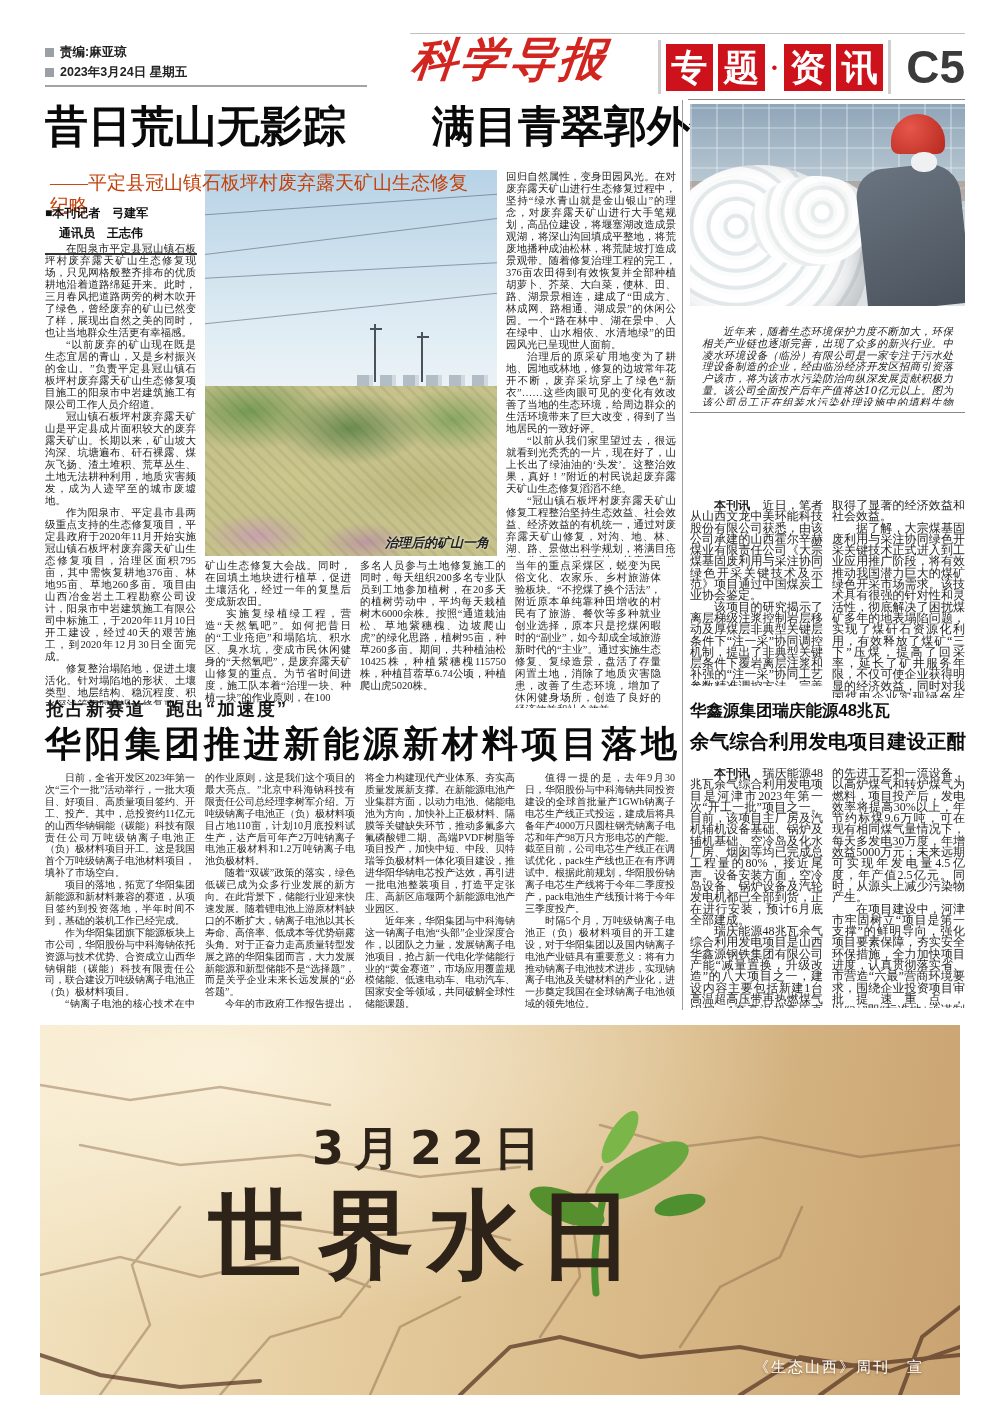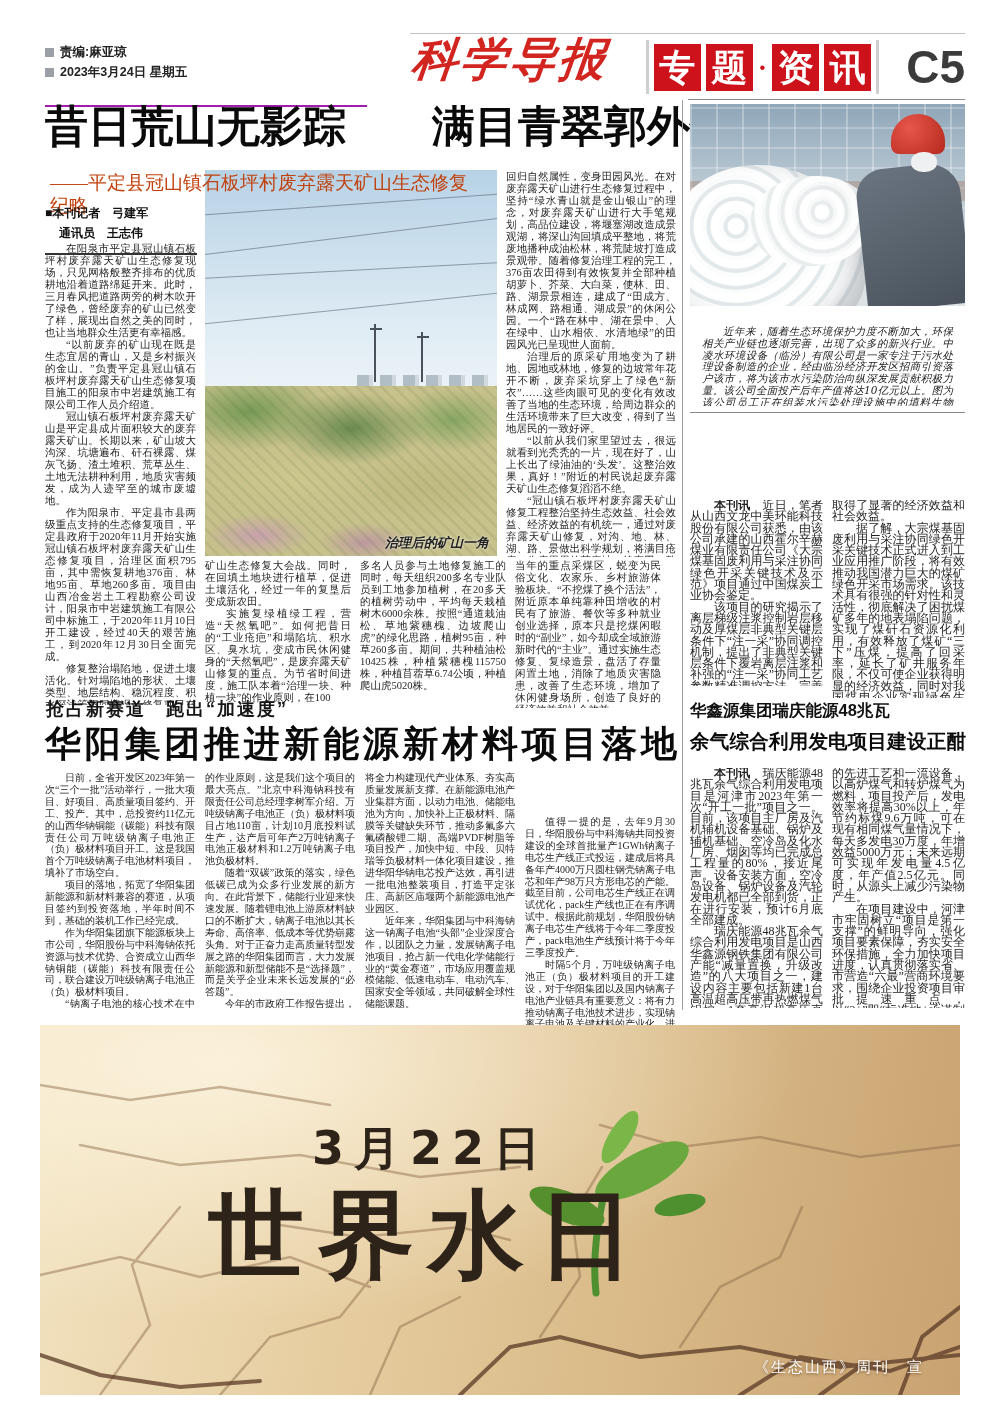--- a/index.html
+++ b/index.html
@@ -1,33 +1,33 @@
 <!DOCTYPE html>
 <html><head>
 <meta charset="utf-8">
 <style>
   html,body{margin:0;padding:0;background:#ffffff}
   .page{position:relative;width:1000px;height:1413px;background:#fff;overflow:hidden;
         font-family:"Liberation Serif","DejaVu Serif",serif;color:#1c1c1c}
   .abs{position:absolute}
 
   
-  .hdr-left{left:45px;top:42px;width:322px;border-bottom:2px solid #a21caf;padding-bottom:23px}
+  .hdr-left{left:45px;top:42px;width:322px;border-bottom:2px solid #a3a3a3;padding-bottom:3px}
   .hdr-line{display:flex;align-items:center;gap:6px;font:bold 12.5px/1.6 "Liberation Sans",sans-serif;color:#222}
   .sq{width:9px;height:9px;background:#9aa0a6;flex:0 0 auto}
   .logo{left:412px;top:36px;font:italic 900 46px/1 "DejaVu Serif",serif;color:#d2251f;
         letter-spacing:3px;transform:skewX(-6deg)}
   .top-rule{left:410px;top:33px;width:555px;height:1px;background:#c0c0c0}
   .right-rule{left:688px;top:99px;width:277px;height:1px;background:#8a8a8a}
   .section{right:35px;top:40px;display:flex;align-items:center;gap:5px}
   .sec-bar{width:3px;height:54px;background:#cfcfcf}
   .sec-box{width:47px;height:47px;background:#ce121b;color:#fff;
            font:bold 36px/47px "Liberation Sans",sans-serif;text-align:center}
   .sec-dot{color:#ce121b;font:bold 28px/47px "Liberation Serif",serif}
-  .page-no{font:bold 46px/1 "Liberation Sans",sans-serif;color:#3b3b3b;margin-left:22px}
+  .page-no{font:bold 46px/1 "Liberation Sans",sans-serif;color:#3b3b3b;margin-left:10px}
 
   
   .main-hl{left:45px;top:100px;width:640px;font:900 43px/1.25 "Liberation Sans",sans-serif;
            color:#0a0a0a;white-space:nowrap}
   .subtitle{left:50px;top:172px;width:436px;font:19px/1.2 "Liberation Serif",serif;color:#c2410c;z-index:4}
   .byline{left:45px;top:203px;width:152px;border-bottom:2px solid #333;padding-bottom:9px;
           font:bold 12px/1.7 "Liberation Sans",sans-serif;color:#111;z-index:4}
   .byline .b2{padding-left:14px}
 
   .body-col{font-size:10.5px;line-height:12px;text-align:justify;overflow:hidden;color:#1f1f1f}
@@ -109,21 +109,21 @@
   .a2-col2{left:832px;top:768px;width:133px;height:240px}
 
   
   .b-kicker{left:46px;top:699px;width:420px;font:bold 18px/1.2 "Liberation Sans",sans-serif;
             color:#161616;letter-spacing:2px}
   .b-hl{left:45px;top:723px;width:632px;font:900 36px/1.15 "Liberation Sans",sans-serif;color:#0a0a0a}
   .b-col{font-size:10px;line-height:11.9px}
   .b-col1{left:45px;top:772px;width:150px;height:236px}
   .b-col2{left:205px;top:772px;width:150px;height:236px}
   .b-col3{left:365px;top:772px;width:150px;height:236px}
-  .b-col4{left:525px;top:816px;width:150px;height:236px}
+  .b-col4{left:525px;top:772px;width:150px;height:236px}
 
   
   .banner{left:40px;top:1025px;width:920px;height:370px;overflow:hidden;
       background:linear-gradient(100deg,#f2e3c0,#e6cda0 35%,#d9ba88 65%,#c9a271 100%)}
   .bn-haze{position:absolute;inset:0;background:radial-gradient(ellipse at 20% 10%,rgba(255,248,230,.8),transparent 55%)}
   .bn-svg{position:absolute;inset:0}
   .bn-date{position:absolute;left:272px;top:100px;font:900 46px/1 "DejaVu Sans",sans-serif;
       color:#2e2318;letter-spacing:10px}
   .bn-title{position:absolute;left:168px;top:162px;font:900 96px/1 "DejaVu Sans",sans-serif;
       color:#2e2318;letter-spacing:14px}

